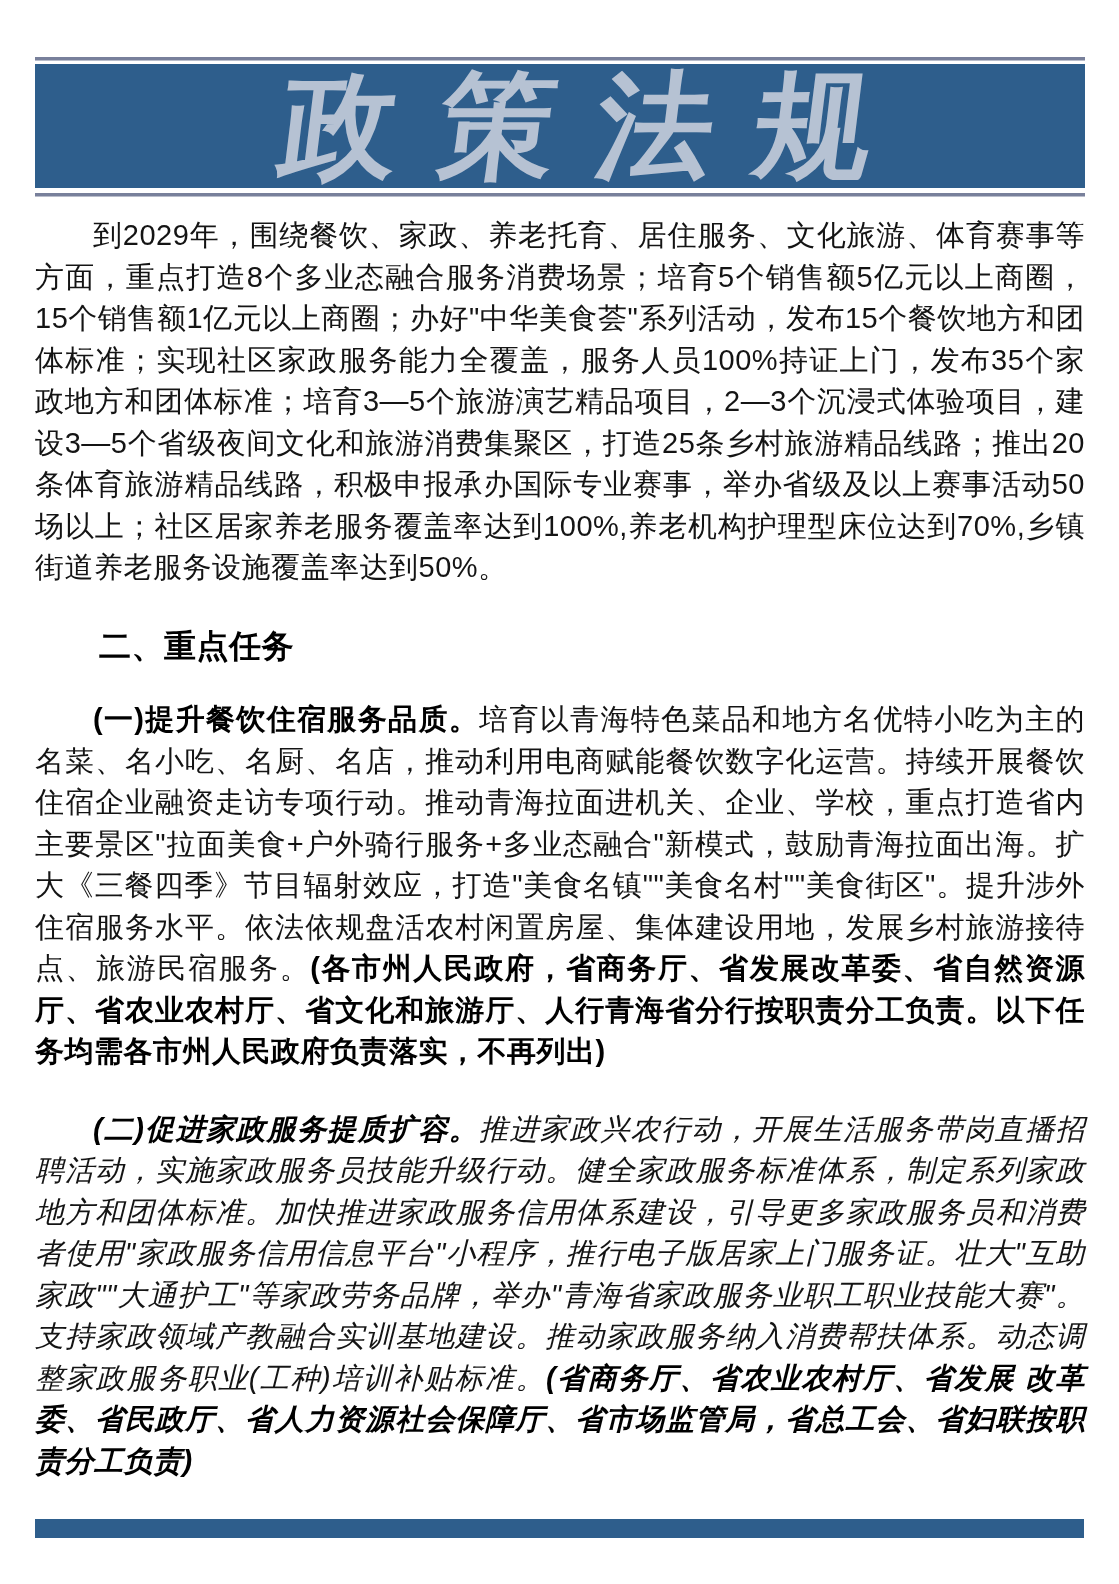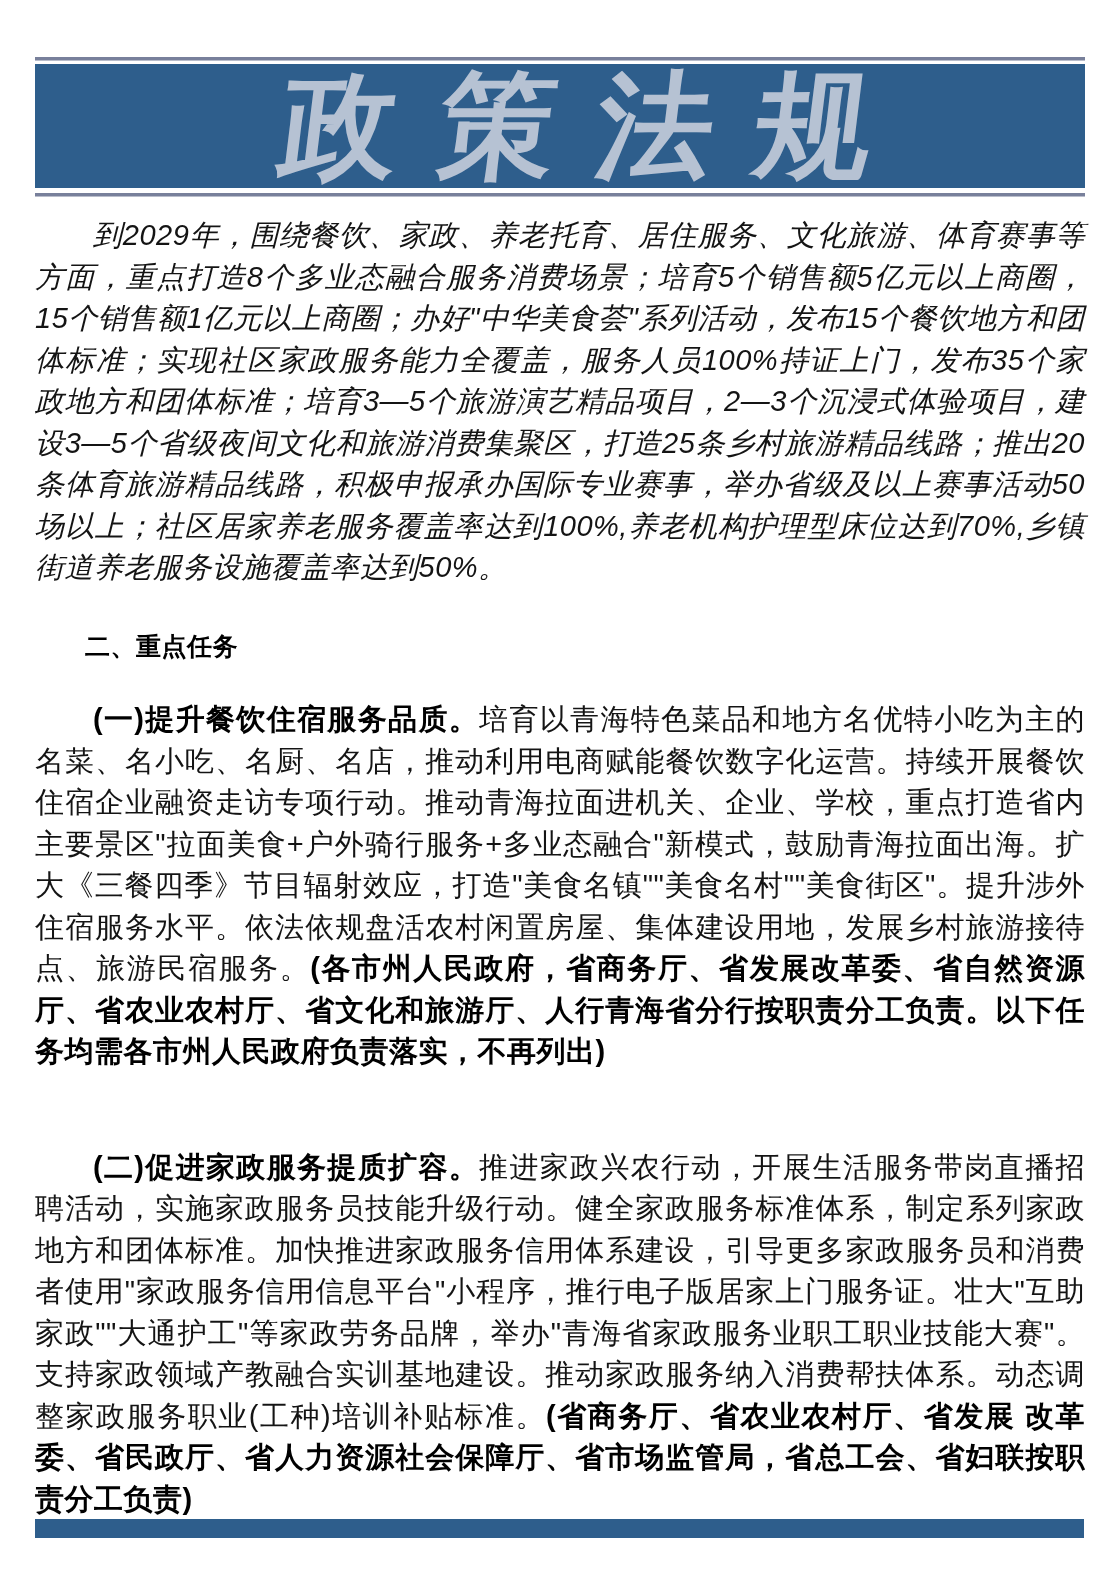--- a/index.html
+++ b/index.html
@@ -41,30 +41,30 @@
     white-space:nowrap;
   }
   .doc-body {
     margin:18px 34px 0 35px;
     font-size:29px;
     line-height:41.5px;
     text-align:justify;
     letter-spacing:0.5px;
   }
   .doc-body p { text-indent:2em; }
-  .para-intro { margin-top:8px;font-style:italic; }
+  .para-intro { margin-top:8px; }
   .section-heading {
     margin-top:37px;
     text-indent:2em;
-    font-size:25px;
+    font-size:32px;
     font-weight:bold;
     color:#000;
   }
   .para-task1 { margin-top:32px; }
-  .para-task2 { margin-top:74px; }
+  .para-task2 { margin-top:36px;font-style:italic; }
   .b { font-weight:bold; color:#000; }
   .footer-bar {
     position:absolute;
     left:35px; top:1519px;
     width:1049px; height:19px;
     background:var(--banner-bg, #2e5e8c);
   }
 </style>
 </head>
 <body>

